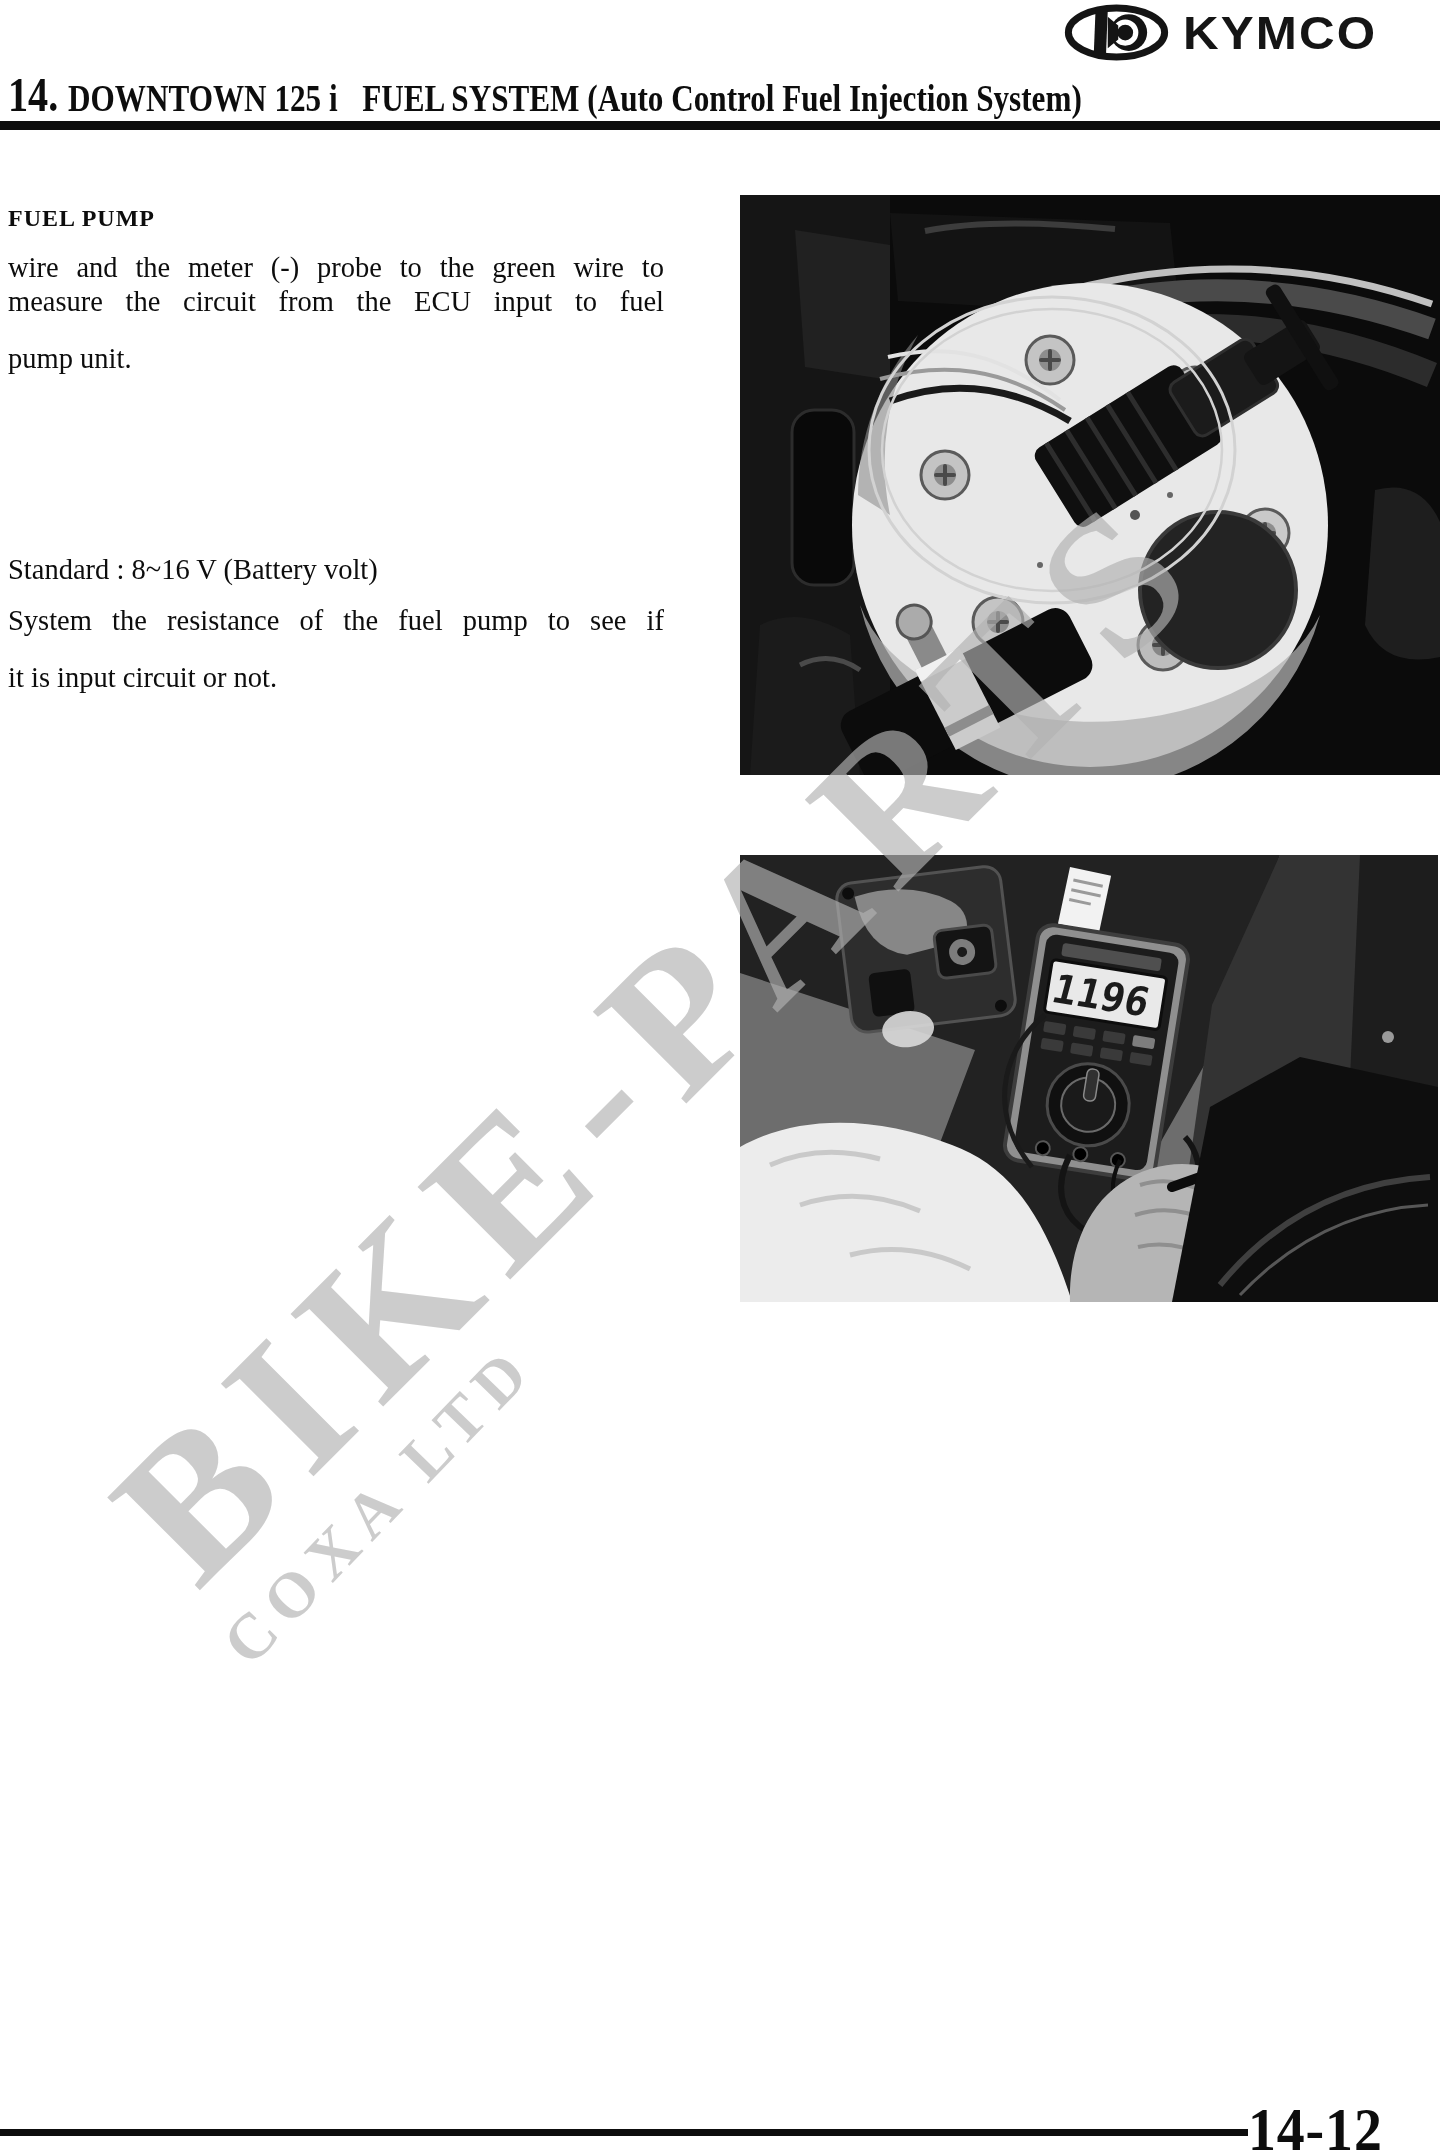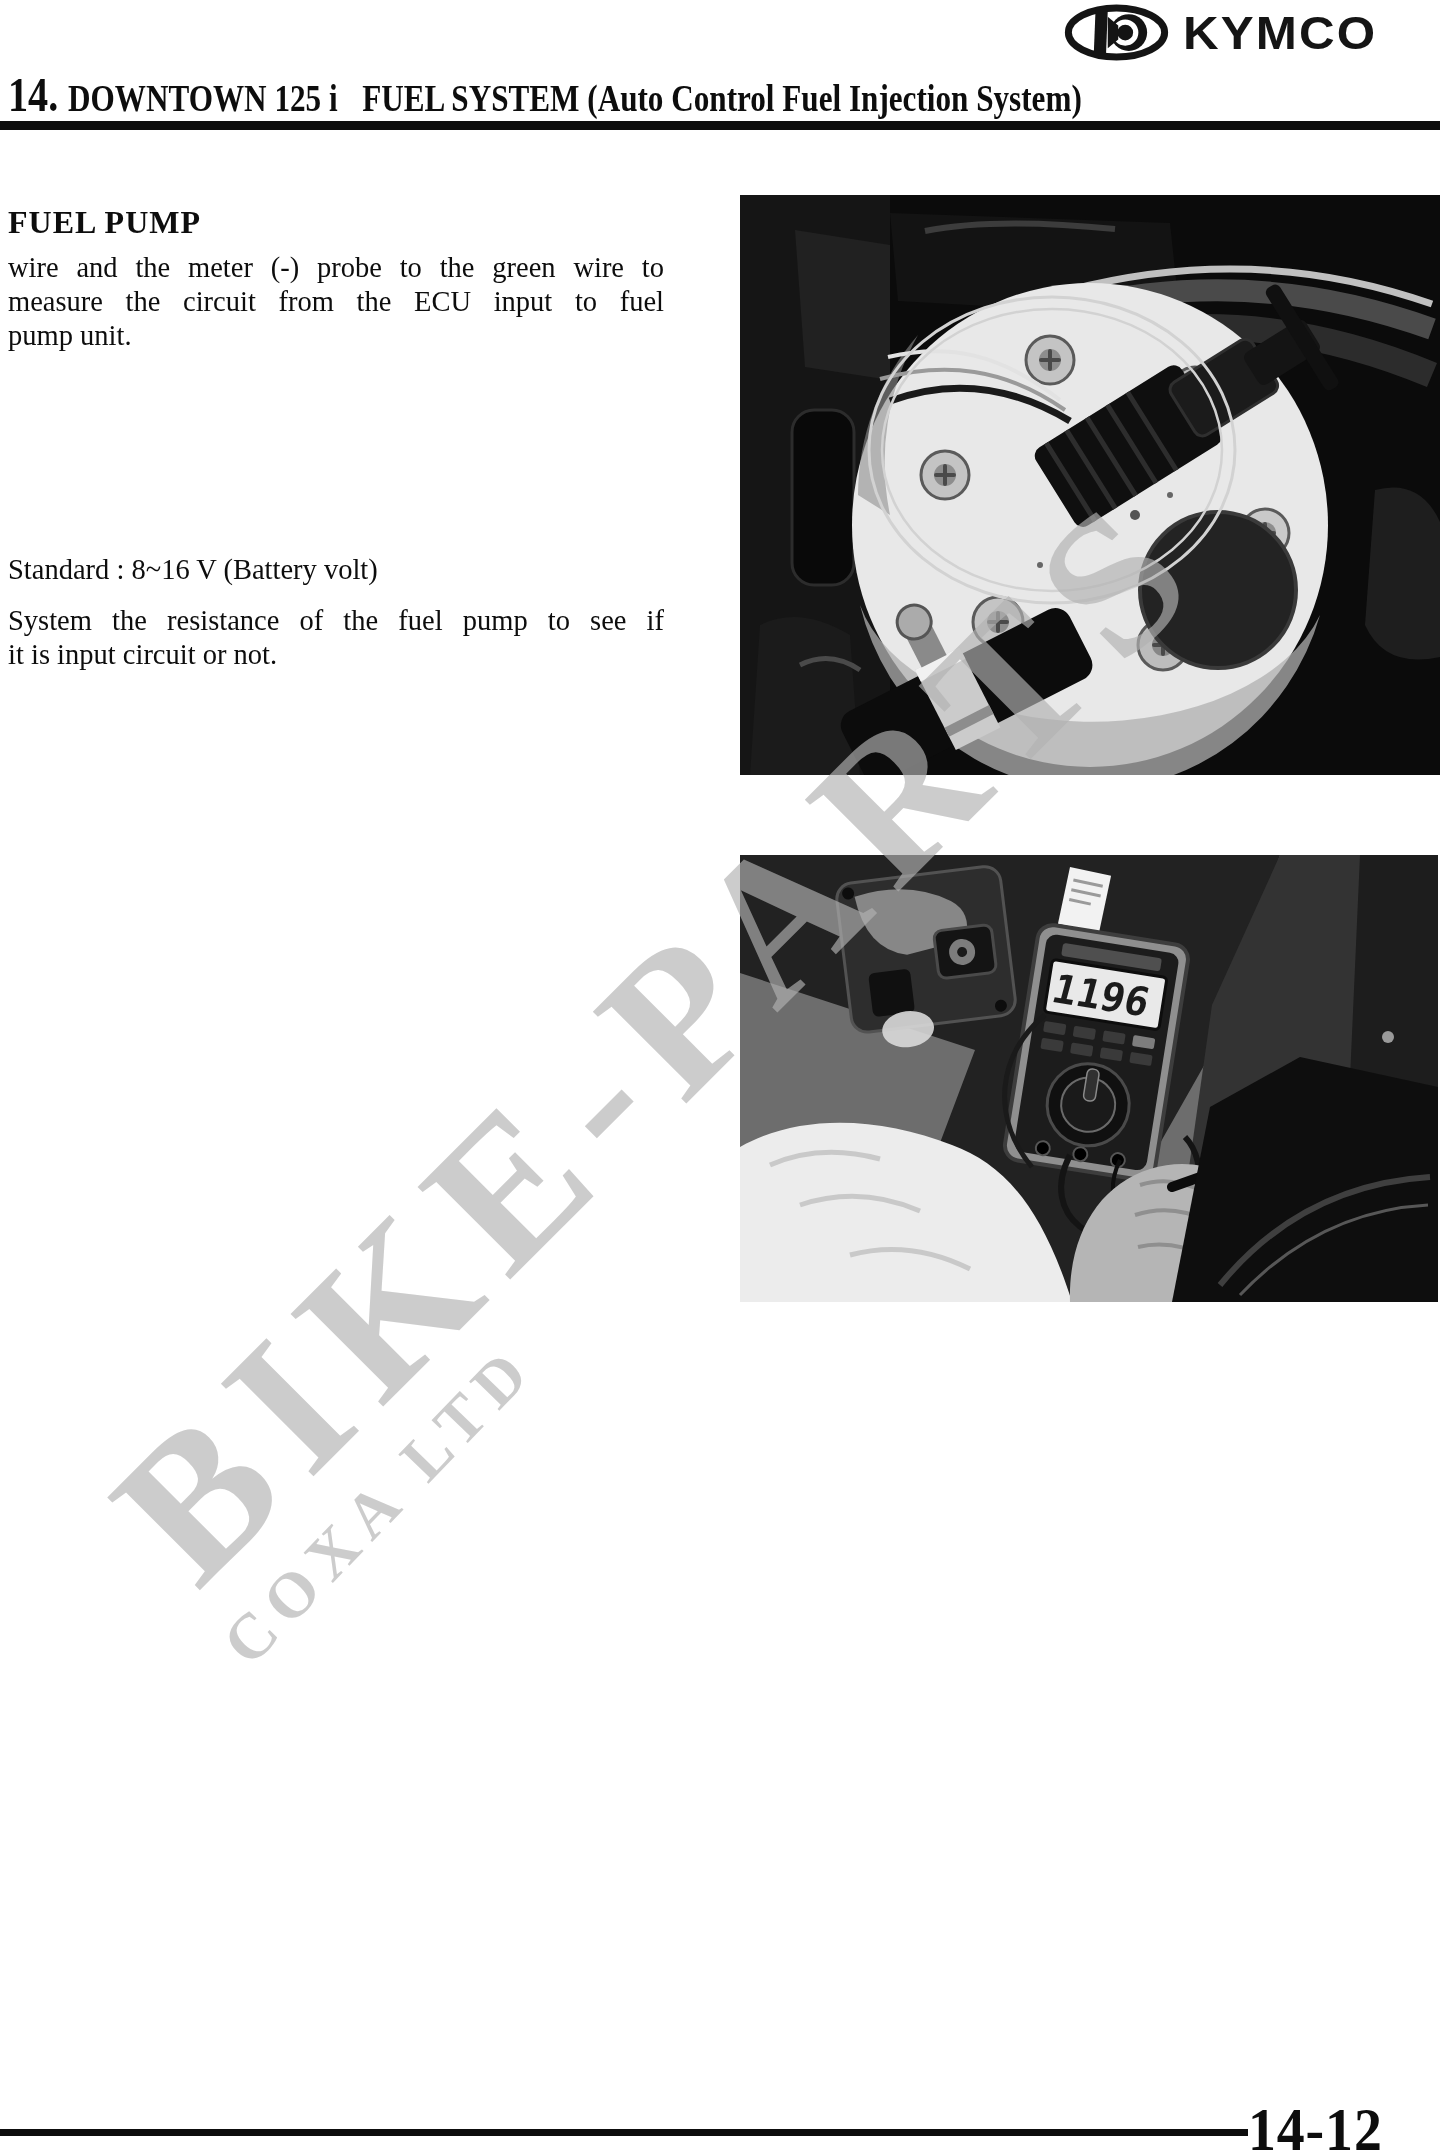--- a/index.html
+++ b/index.html
@@ -25,26 +25,26 @@
   .title-row .chap   { font-size:49px; }
   .title-row .model  { font-size:38px; margin-left:8px; }
   .title-row .section{ font-size:38px; margin-left:26px; }
   .header-rule {
     position:absolute; left:0; top:121px; width:1440px; height:9px; background:#0d0d0d;
   }
 
   
   .text-col { position:absolute; left:8px; top:0; width:656px; z-index:1; }
   .heading {
-    position:absolute; left:0; top:206px; font-size:32px; font-weight:bold; line-height:1;
+    position:absolute; left:0; top:206px; font-size:24px; font-weight:bold; line-height:1;
     letter-spacing:1px;
   }
   .para { position:absolute; left:0; width:656px; font-size:28.5px; line-height:34px; }
   .para .jline { text-align:justify; text-align-last:justify; }
-  .para .jline:last-child { text-align-last:left; }
+  .para .jline:last-child { text-align-last:left;margin-top:23px; }
   #para1 { top:251px; }
   .standard { position:absolute; left:0; top:553px; font-size:28.5px; line-height:34px; }
   #para2 { top:604px; }
 
   
   .fig { position:absolute; z-index:1; display:block; }
   #fig1 { left:740px; top:195px; }
   #fig2 { left:740px; top:855px; }
 
   

